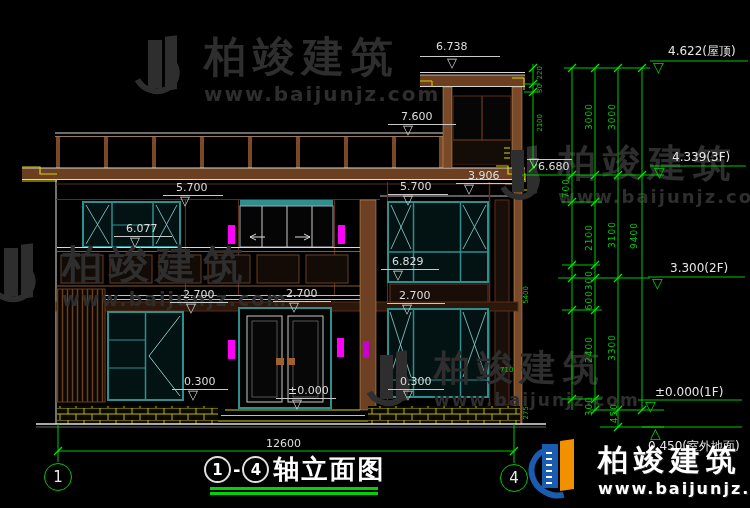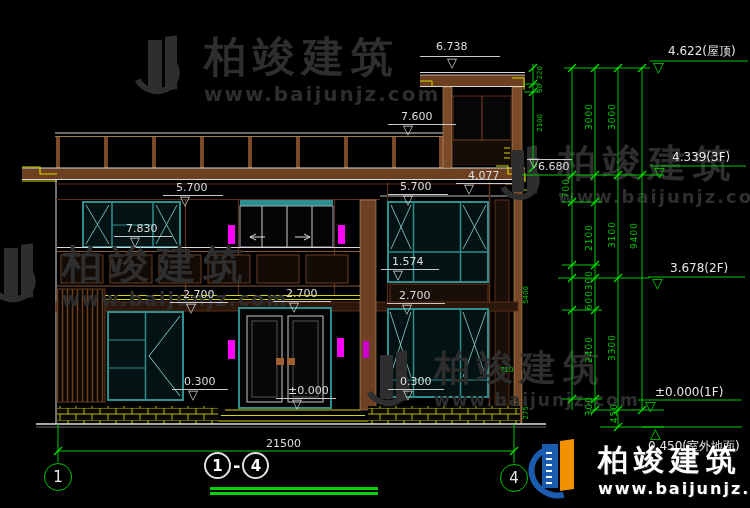--- a/index.html
+++ b/index.html
@@ -343,37 +343,37 @@
   <span class="tri" style="left:447px;top:58px;">▽</span>
 
   <div class="lab" style="left:401px;top:110px;">7.600</div>
   <div class="mline" style="left:388px;top:124px;width:68px;"></div>
   <span class="tri" style="left:403px;top:125px;">▽</span>
 
   <div class="lab" style="left:538px;top:160px;">6.680</div>
   <div class="mline" style="left:527px;top:159px;width:45px;"></div>
   <span class="tri" style="left:529px;top:158px;">▽</span>
 
-  <div class="lab" style="left:468px;top:169px;">4.077</div>
+  <div class="lab" style="left:468px;top:169px;">3.906</div>
   <div class="mline" style="left:456px;top:183px;width:56px;"></div>
   <span class="tri" style="left:464px;top:184px;">▽</span>
 
   <div class="lab" style="left:176px;top:181px;">5.700</div>
   <div class="mline" style="left:163px;top:195px;width:60px;"></div>
   <span class="tri" style="left:180px;top:196px;">▽</span>
 
   <div class="lab" style="left:400px;top:180px;">5.700</div>
   <div class="mline" style="left:388px;top:194px;width:60px;"></div>
   <span class="tri" style="left:403px;top:195px;">▽</span>
 
-  <div class="lab" style="left:126px;top:222px;">7.830</div>
+  <div class="lab" style="left:126px;top:222px;">6.077</div>
   <div class="mline" style="left:114px;top:236px;width:58px;"></div>
   <span class="tri" style="left:130px;top:237px;">▽</span>
 
-  <div class="lab" style="left:392px;top:255px;">1.574</div>
+  <div class="lab" style="left:392px;top:255px;">6.829</div>
   <div class="mline" style="left:381px;top:269px;width:58px;"></div>
   <span class="tri" style="left:393px;top:270px;">▽</span>
 
   <div class="lab" style="left:183px;top:288px;">2.700</div>
   <div class="mline" style="left:170px;top:302px;width:58px;"></div>
   <span class="tri" style="left:186px;top:303px;">▽</span>
 
   <div class="lab" style="left:286px;top:287px;">2.700</div>
   <div class="mline" style="left:273px;top:301px;width:58px;"></div>
   <span class="tri" style="left:289px;top:302px;">▽</span>
@@ -392,21 +392,21 @@
 
   <div class="lab" style="left:288px;top:384px;">±0.000</div>
   <div class="mline" style="left:276px;top:398px;width:60px;"></div>
   <span class="tri" style="left:292px;top:399px;">▽</span>
 
   <span class="gtri" style="left:653px;top:62px;">▽</span>
   <div class="lvl" style="left:668px;top:43px;">4.622(屋顶)</div>
   <span class="gtri" style="left:654px;top:167px;">▽</span>
   <div class="lvl" style="left:672px;top:150px;">4.339(3F)</div>
   <span class="gtri" style="left:652px;top:278px;">▽</span>
-  <div class="lvl" style="left:670px;top:261px;">3.678(2F)</div>
+  <div class="lvl" style="left:670px;top:261px;">3.300(2F)</div>
   <span class="gtri" style="left:645px;top:401px;">▽</span>
   <div class="lvl" style="left:655px;top:385px;">±0.000(1F)</div>
   <span class="gtri" style="left:650px;top:428px;">△</span>
   <div class="lvl" style="left:648px;top:438px;">0.450(室外地面)</div>
 
   <div class="vdim" style="left:584px;top:103px;">3000</div>
   <div class="vdim" style="left:561px;top:178px;">700</div>
   <div class="vdim" style="left:584px;top:224px;">2100</div>
   <div class="vdim" style="left:584px;top:270px;">300</div>
   <div class="vdim" style="left:584px;top:290px;">600</div>
@@ -417,33 +417,34 @@
   <div class="vdim" style="left:607px;top:334px;">3300</div>
   <div class="vdim" style="left:609px;top:403px;">450</div>
   <div class="vdim" style="left:629px;top:222px;">9400</div>
   <div class="vdim small" style="left:536px;top:66px;">220</div>
   <div class="vdim small" style="left:536px;top:84px;">30</div>
   <div class="vdim small" style="left:536px;top:114px;">2100</div>
   <div class="vdim small" style="left:522px;top:286px;">5400</div>
   <div class="vdim small" style="left:522px;top:406px;">275</div>
   <div class="abs" style="left:500px;top:366px;color:#00cf00;font:7px 'DejaVu Sans',sans-serif;z-index:5;">710</div>
 
-  <div class="lab" style="left:266px;top:437px;">21500</div>
+  <div class="lab" style="left:266px;top:437px;">12600</div>
 
   <div class="axisb" style="left:44px;top:463px;">
     <span>1</span>
   </div>
   <div class="axisb" style="left:500px;top:464px;">
     <span>4</span>
   </div>
 
   <div id="titlebar">
     <span class="axcirc">1</span>
     <span class="dash">-</span>
     <span class="axcirc">4</span>
+    <span class="tname">轴立面图</span>
   </div>
   <div class="underbar" style="left:210px;top:487px;width:168px;height:3px;"></div>
   <div class="underbar" style="left:210px;top:492px;width:168px;height:3px;"></div>
 
   <div id="brandlogo" style="left:528px;top:440px;">
     <span class="icon">
       <span class="arc"></span>
         <span class="barB"></span>
         <span class="barO"></span>
     </span>

